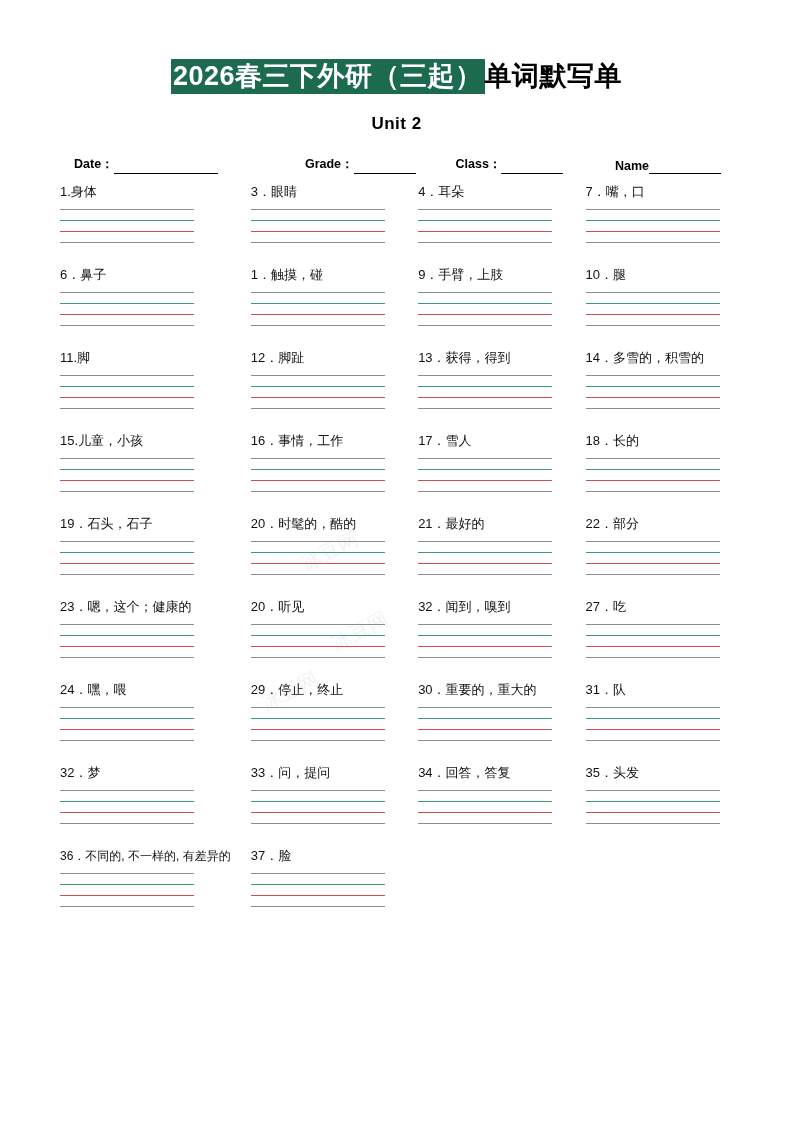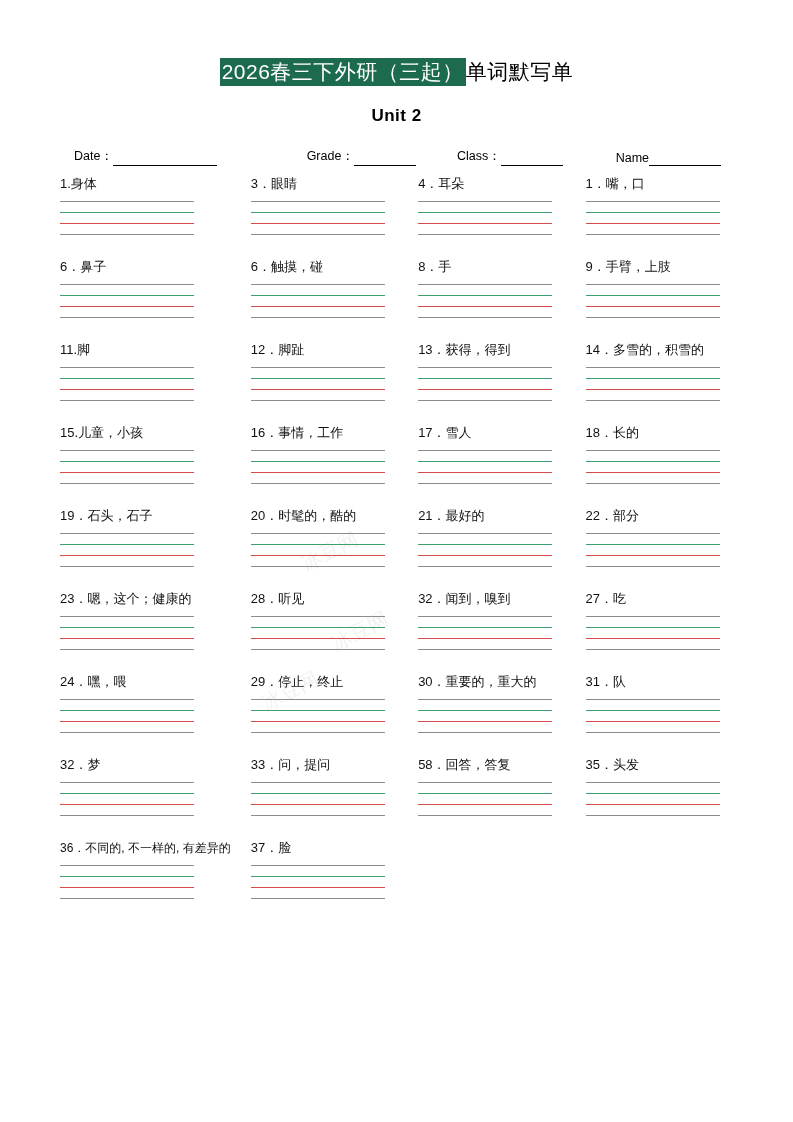--- a/index.html
+++ b/index.html
@@ -21,22 +21,22 @@
     position: relative;
     box-sizing: border-box;
     padding: 0 60px;
   }
 
   
   .title-row {
     text-align: center;
     margin-top: 58px;
     white-space: nowrap;
-    font-size: 21px;
-    font-weight: normal;
+    font-size: 27px;
+    font-weight: bold;
     letter-spacing: 0.5px;
   }
   .title-highlight {
     background: #1d6b4f;
     color: #ffffff;
     padding: 2px 2px 3px 2px;
   }
   .title-plain {
     color: #000;
   }
@@ -55,21 +55,21 @@
     display: flex;
     align-items: flex-end;
     font-size: 12.5px;
     padding: 0 12px 0 14px;
   }
   .meta-item {
     display: flex;
     align-items: flex-end;
     white-space: nowrap;
   }
-  .meta-label { padding-bottom: 1px; }
+  .meta-label { padding-bottom: 1px; font-weight: bold; }
   .meta-blank {
     display: inline-block;
     border-bottom: 1px solid #000;
     height: 13px;
   }
   .m-date .meta-blank { width: 104px; }
   .m-grade .meta-blank { width: 62px; }
   .m-class .meta-blank { width: 62px; }
   .m-name .meta-blank { width: 72px; }
   .sp1 { width: 105px; }
@@ -191,65 +191,65 @@
       <div class="cell">
         <div class="cell-text">4．耳朵</div>
         <div class="lines">
           <div class="ln gray"></div>
           <div class="ln green"></div>
           <div class="ln red"></div>
           <div class="ln gray last"></div>
         </div>
       </div>
       <div class="cell">
-        <div class="cell-text">1．嘴，口</div>
+        <div class="cell-text">7．嘴，口</div>
         <div class="lines">
           <div class="ln gray"></div>
           <div class="ln green"></div>
           <div class="ln red"></div>
           <div class="ln gray last"></div>
         </div>
       </div>
       <div class="cell">
         <div class="cell-text">6．鼻子</div>
         <div class="lines">
           <div class="ln gray"></div>
           <div class="ln green"></div>
           <div class="ln red"></div>
           <div class="ln gray last"></div>
         </div>
       </div>
       <div class="cell">
-        <div class="cell-text">6．触摸，碰</div>
-        <div class="lines">
-          <div class="ln gray"></div>
-          <div class="ln green"></div>
-          <div class="ln red"></div>
-          <div class="ln gray last"></div>
-        </div>
-      </div>
-      <div class="cell">
-        <div class="cell-text">8．手</div>
+        <div class="cell-text">1．触摸，碰</div>
         <div class="lines">
           <div class="ln gray"></div>
           <div class="ln green"></div>
           <div class="ln red"></div>
           <div class="ln gray last"></div>
         </div>
       </div>
       <div class="cell">
         <div class="cell-text">9．手臂，上肢</div>
         <div class="lines">
           <div class="ln gray"></div>
           <div class="ln green"></div>
           <div class="ln red"></div>
           <div class="ln gray last"></div>
         </div>
       </div>
       <div class="cell">
+        <div class="cell-text">10．腿</div>
+        <div class="lines">
+          <div class="ln gray"></div>
+          <div class="ln green"></div>
+          <div class="ln red"></div>
+          <div class="ln gray last"></div>
+        </div>
+      </div>
+      <div class="cell">
         <div class="cell-text">11.脚</div>
         <div class="lines">
           <div class="ln gray"></div>
           <div class="ln green"></div>
           <div class="ln red"></div>
           <div class="ln gray last"></div>
         </div>
       </div>
       <div class="cell">
         <div class="cell-text">12．脚趾</div>
@@ -353,21 +353,21 @@
       <div class="cell">
         <div class="cell-text">23．嗯，这个；健康的</div>
         <div class="lines">
           <div class="ln gray"></div>
           <div class="ln green"></div>
           <div class="ln red"></div>
           <div class="ln gray last"></div>
         </div>
       </div>
       <div class="cell">
-        <div class="cell-text">28．听见</div>
+        <div class="cell-text">20．听见</div>
         <div class="lines">
           <div class="ln gray"></div>
           <div class="ln green"></div>
           <div class="ln red"></div>
           <div class="ln gray last"></div>
         </div>
       </div>
       <div class="cell">
         <div class="cell-text">32．闻到，嗅到</div>
         <div class="lines">
@@ -434,21 +434,21 @@
       <div class="cell">
         <div class="cell-text">33．问，提问</div>
         <div class="lines">
           <div class="ln gray"></div>
           <div class="ln green"></div>
           <div class="ln red"></div>
           <div class="ln gray last"></div>
         </div>
       </div>
       <div class="cell">
-        <div class="cell-text">58．回答，答复</div>
+        <div class="cell-text">34．回答，答复</div>
         <div class="lines">
           <div class="ln gray"></div>
           <div class="ln green"></div>
           <div class="ln red"></div>
           <div class="ln gray last"></div>
         </div>
       </div>
       <div class="cell">
         <div class="cell-text">35．头发</div>
         <div class="lines">

